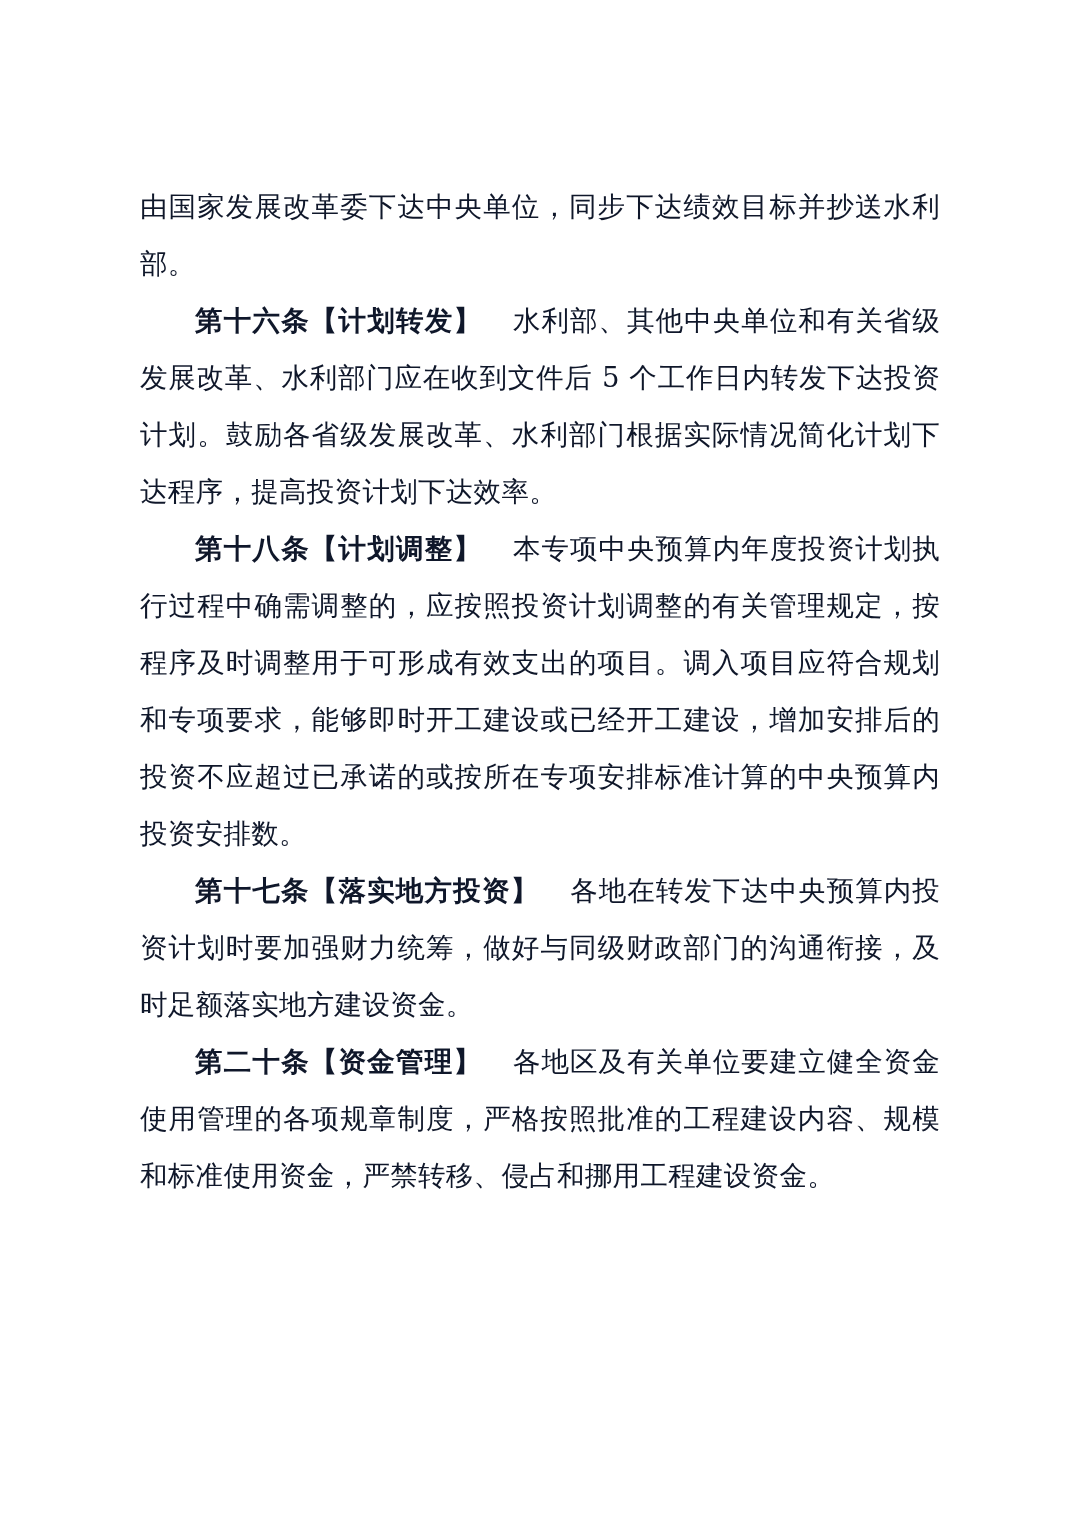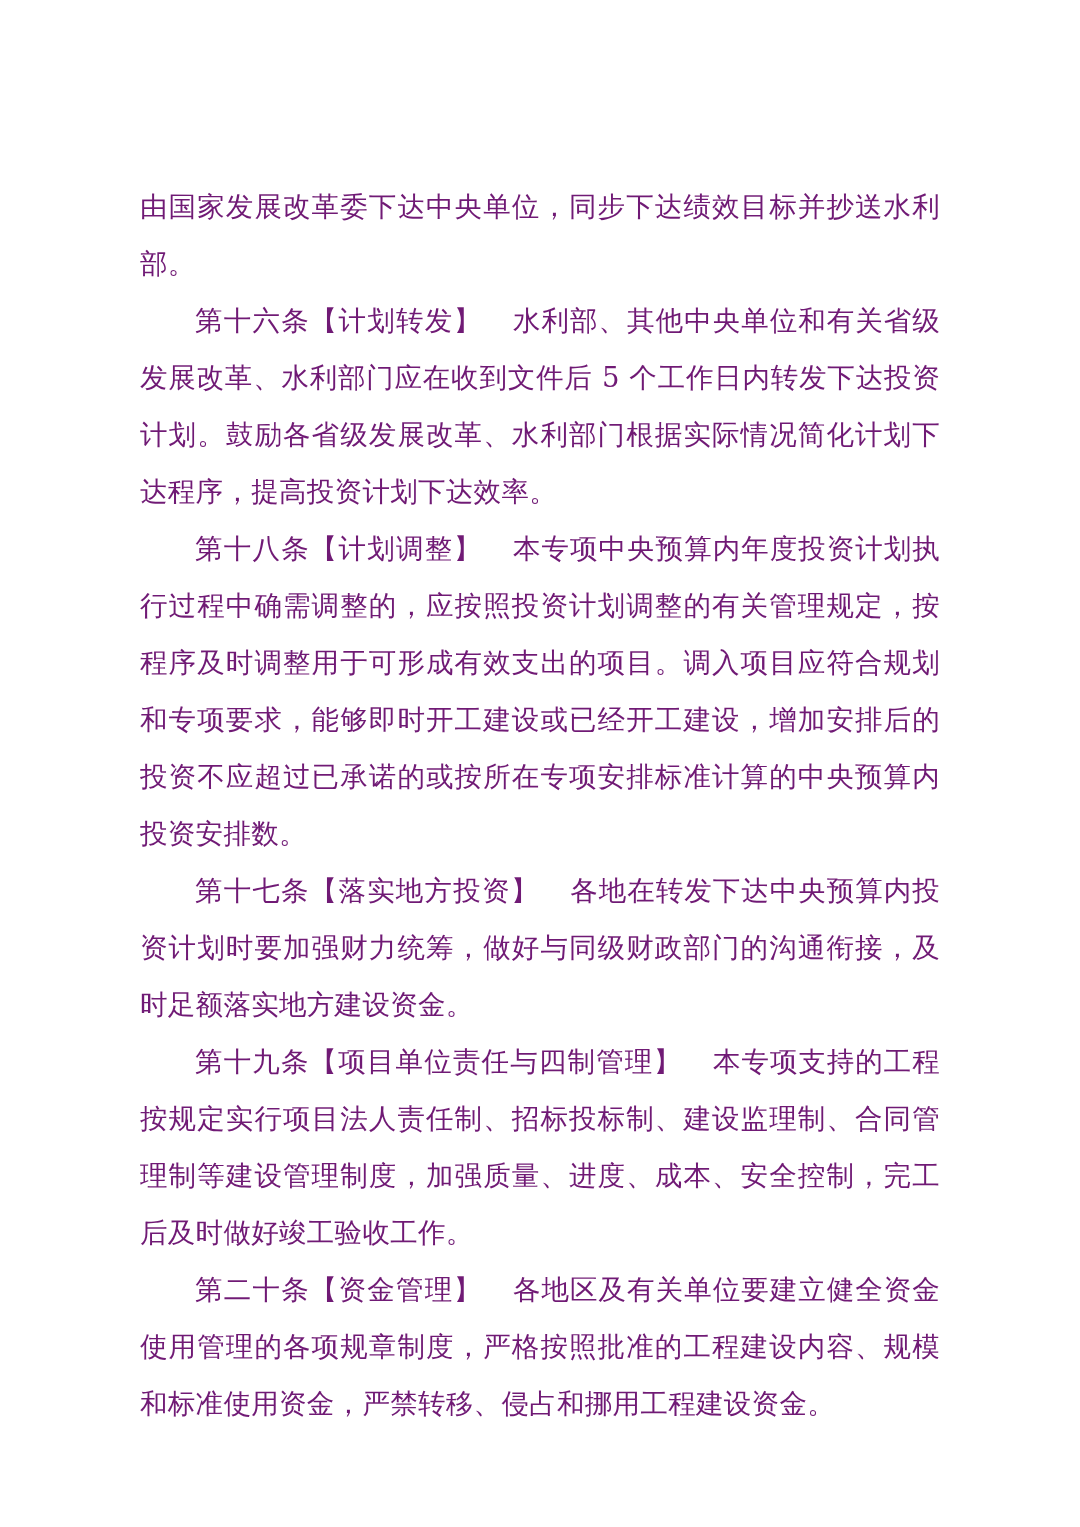--- a/index.html
+++ b/index.html
@@ -19,30 +19,30 @@
     position: absolute;
     left: 140px;
     top: 178px;
     width: 800px;
   }
   p {
     margin: 0 0 0 0;
     font-family: "DejaVu Serif", serif;
     font-size: 27.5px;
     line-height: 57px;
-    color: #701a75;
+    color: #0f172a;
     text-align: justify;
     text-justify: inter-ideograph;
     letter-spacing: 0.3px;
   }
   p.indent {
     text-indent: 2em;
   }
   .heading-run {
-    font-weight: normal;
+    font-weight: bold;
     letter-spacing: 0.5px;
   }
   .gap-after-heading {
     display: inline-block;
     width: 1.1em;
   }
 </style>
 </head>
 <body>
 
@@ -58,22 +58,19 @@
     </p>
 
     <p class="indent">
       <span class="heading-run">第十八条【计划调整】</span><span class="gap-after-heading"></span><span>本专项中央预算内年度投资计划执行过程中确需调整的，应按照投资计划调整的有关管理规定，按程序及时调整用于可形成有效支出的项目。调入项目应符合规划和专项要求，能够即时开工建设或已经开工建设，增加安排后的投资不应超过已承诺的或按所在专项安排标准计算的中央预算内投资安排数。</span>
     </p>
 
     <p class="indent">
       <span class="heading-run">第十七条【落实地方投资】</span><span class="gap-after-heading"></span><span>各地在转发下达中央预算内投资计划时要加强财力统筹，做好与同级财政部门的沟通衔接，及时足额落实地方建设资金。</span>
     </p>
 
-    <p class="indent">
-      <span class="heading-run">第十九条【项目单位责任与四制管理】</span><span class="gap-after-heading"></span><span>本专项支持的工程按规定实行项目法人责任制、招标投标制、建设监理制、合同管理制等建设管理制度，加强质量、进度、成本、安全控制，完工后及时做好竣工验收工作。</span>
-    </p>
 
     <p class="indent">
       <span class="heading-run">第二十条【资金管理】</span><span class="gap-after-heading"></span><span>各地区及有关单位要建立健全资金使用管理的各项规章制度，严格按照批准的工程建设内容、规模和标准使用资金，严禁转移、侵占和挪用工程建设资金。</span>
     </p>
 
   </div>
 </div>
 
 </body></html>

